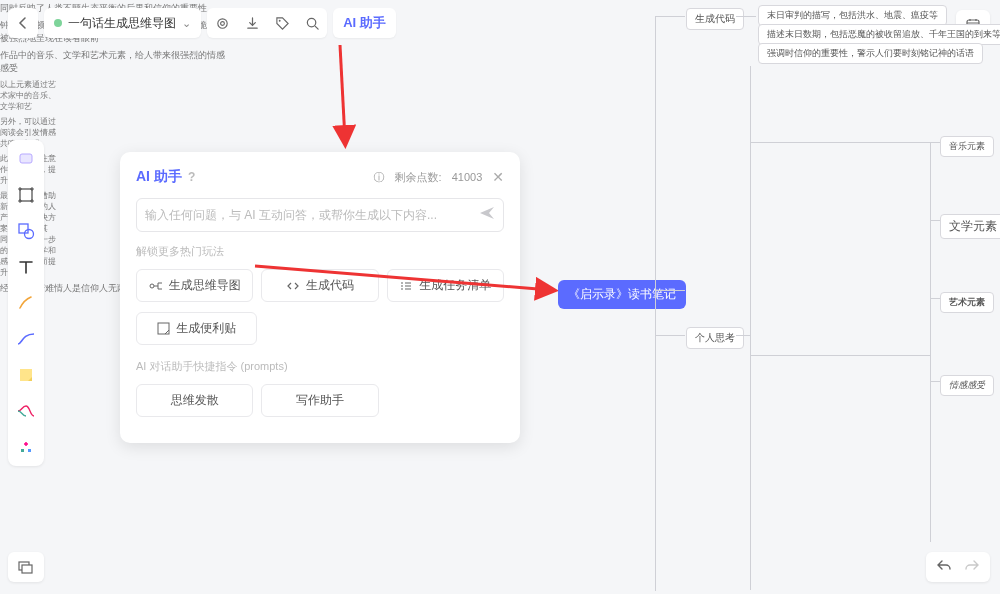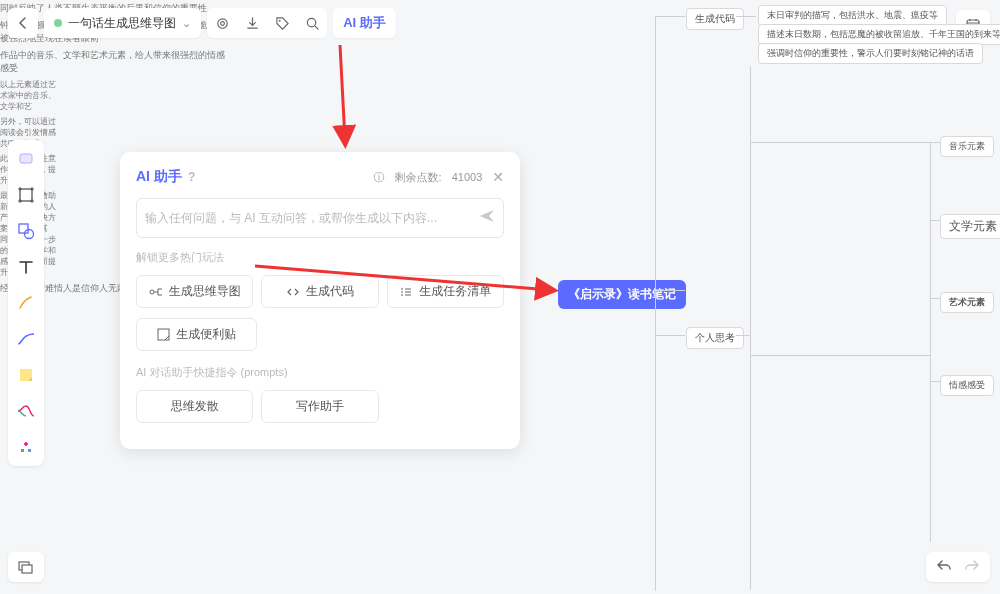--- a/index.html
+++ b/index.html
@@ -76,41 +76,41 @@
   border-radius: 10px;
   box-shadow: 0 4px 16px rgba(0,0,0,0.1);
   padding: 16px;
 }
 .ai-head { display:flex; align-items:center; justify-content:space-between; margin-bottom:12px; }
 .ai-title { color:#5b6bff; font-weight:600; font-size:14px; display:flex; align-items:center; gap:6px;}
 .ai-title .q { color:#bbb; font-size:12px; }
 .ai-meta { color:#999; font-size:11px; display:flex; align-items:center; gap:10px;}
 .ai-close { color:#aaa; cursor:pointer; font-size:14px;}
 .ai-input-wrap {
-  border:1px solid #e6e6e9; border-radius:6px; height:40px;
+  border:1px solid #e6e6e9; border-radius:6px; height:34px;
   display:flex; align-items:center; padding:0 8px; margin-bottom:12px;
 }
 .ai-input { flex:1; border:none; outline:none; font-size:12px; color:#333; }
 .ai-input::placeholder{ color:#bbb; }
 .send-ic { color:#c8c8cc; cursor:pointer; }
 .sect-label { color:#bbb; font-size:11px; margin-bottom:10px; }
 .grid3 { display:grid; grid-template-columns:repeat(3,1fr); gap:8px; margin-bottom:10px;}
 .opt-btn {
   border:1px solid #e9e9ec; border-radius:6px; height:33px;
   display:flex; align-items:center; justify-content:center; gap:6px;
   font-size:12px; color:#555; cursor:pointer; background:#fff;
 }
 .opt-btn svg{ flex-shrink:0; }
 .single-row{ display:flex; margin-bottom:14px; }
 .single-row .opt-btn{ width:33.0%;text-align:right; }
 
 
 .central-node {
   position:absolute; left:558px; top:280px;
-  background:#5b6bff; color:#fff; font-size:12px; font-weight:700;
+  background:#5b6bff; color:#fff; font-size:12px; font-weight:400;
   padding:6px 10px; border-radius:6px; white-space:nowrap;
 }
 
 
 .mm-node {
   position:absolute; font-size:10px; color:#555;
   border:1px solid #d8d8dd; border-radius:4px;
   background:#fff; padding:3px 8px; white-space:nowrap;
 }
 .mm-small { font-size:9px; color:#777; border:none; background:transparent; padding:2px 0; }
@@ -346,21 +346,21 @@
 <div class="edge" style="left:750px;top:66px;width:1px;height:524px;"></div>
 
 <div class="mm-small" style="left:762px;top:61px;">同时反映了人类不顾生态平衡的后果和信仰的重要性</div>
 <div class="mm-small" style="left:762px;top:78px;max-width:230px;white-space:normal;">钟表的停顿和人的生日的到来，使时间感觉生命仍脆弱性被强烈地呈现在读者眼前</div>
 
 <div class="mm-node" style="left:940px;top:136px;font-size:9px;">音乐元素</div>
 <div class="mm-node" style="left:940px;top:214px;font-size:12px;">文学元素</div>
 <div class="mm-node" style="left:940px;top:292px;font-size:9px;font-weight:bold;">艺术元素</div>
 
 <div class="mm-small" style="left:762px;top:350px;max-width:230px;white-space:normal;">作品中的音乐、文学和艺术元素，给人带来很强烈的情感感受</div>
-<div class="mm-node" style="left:940px;top:375px;font-size:9px;">情感感受</div>
+<div class="mm-node" style="left:940px;top:375px;font-size:9px;font-style:italic;">情感感受</div>
 
 <div class="mm-small" style="left:940px;top:422px;max-width:60px;white-space:normal;font-size:8px;">以上元素通过艺术家中的音乐、文学和艺</div>
 <div class="mm-small" style="left:940px;top:452px;max-width:60px;white-space:normal;font-size:8px;">另外，可以通过阅读会引发情感共鸣，加强</div>
 <div class="mm-small" style="left:940px;top:478px;max-width:60px;white-space:normal;font-size:8px;">此外，应该注意作品感情走，提升整体的</div>
 <div class="mm-small" style="left:940px;top:502px;max-width:60px;white-space:normal;font-size:8px;">最后，可以借助新技让更多的人产生情绪解决方案里，还有其同，从而进一步的音乐、文学和感深次，进而提升</div>
 <div class="mm-small" style="left:762px;top:582px;font-size:9px;">经书中的苦难情人是信仰人无两的或</div>
 
 <div class="edge" style="left:930px;top:142px;width:10px;height:1px;"></div>
 <div class="edge" style="left:930px;top:220px;width:10px;height:1px;"></div>
 <div class="edge" style="left:930px;top:298px;width:10px;height:1px;"></div>

